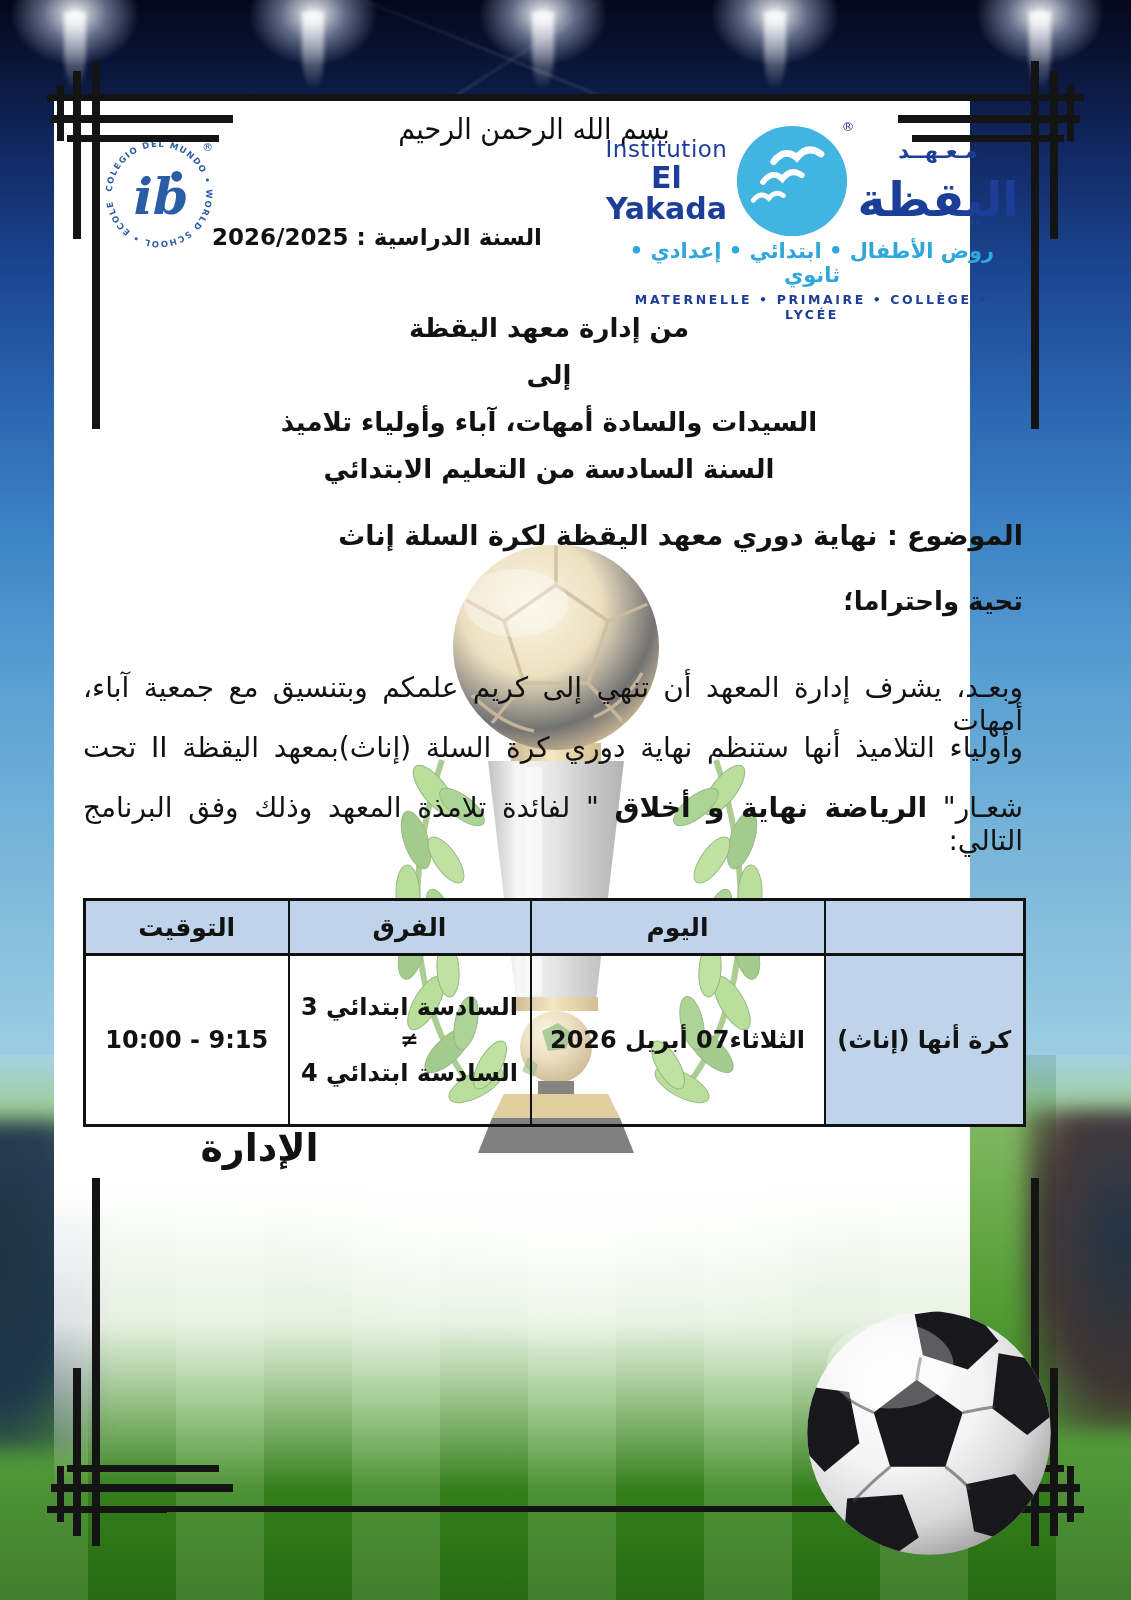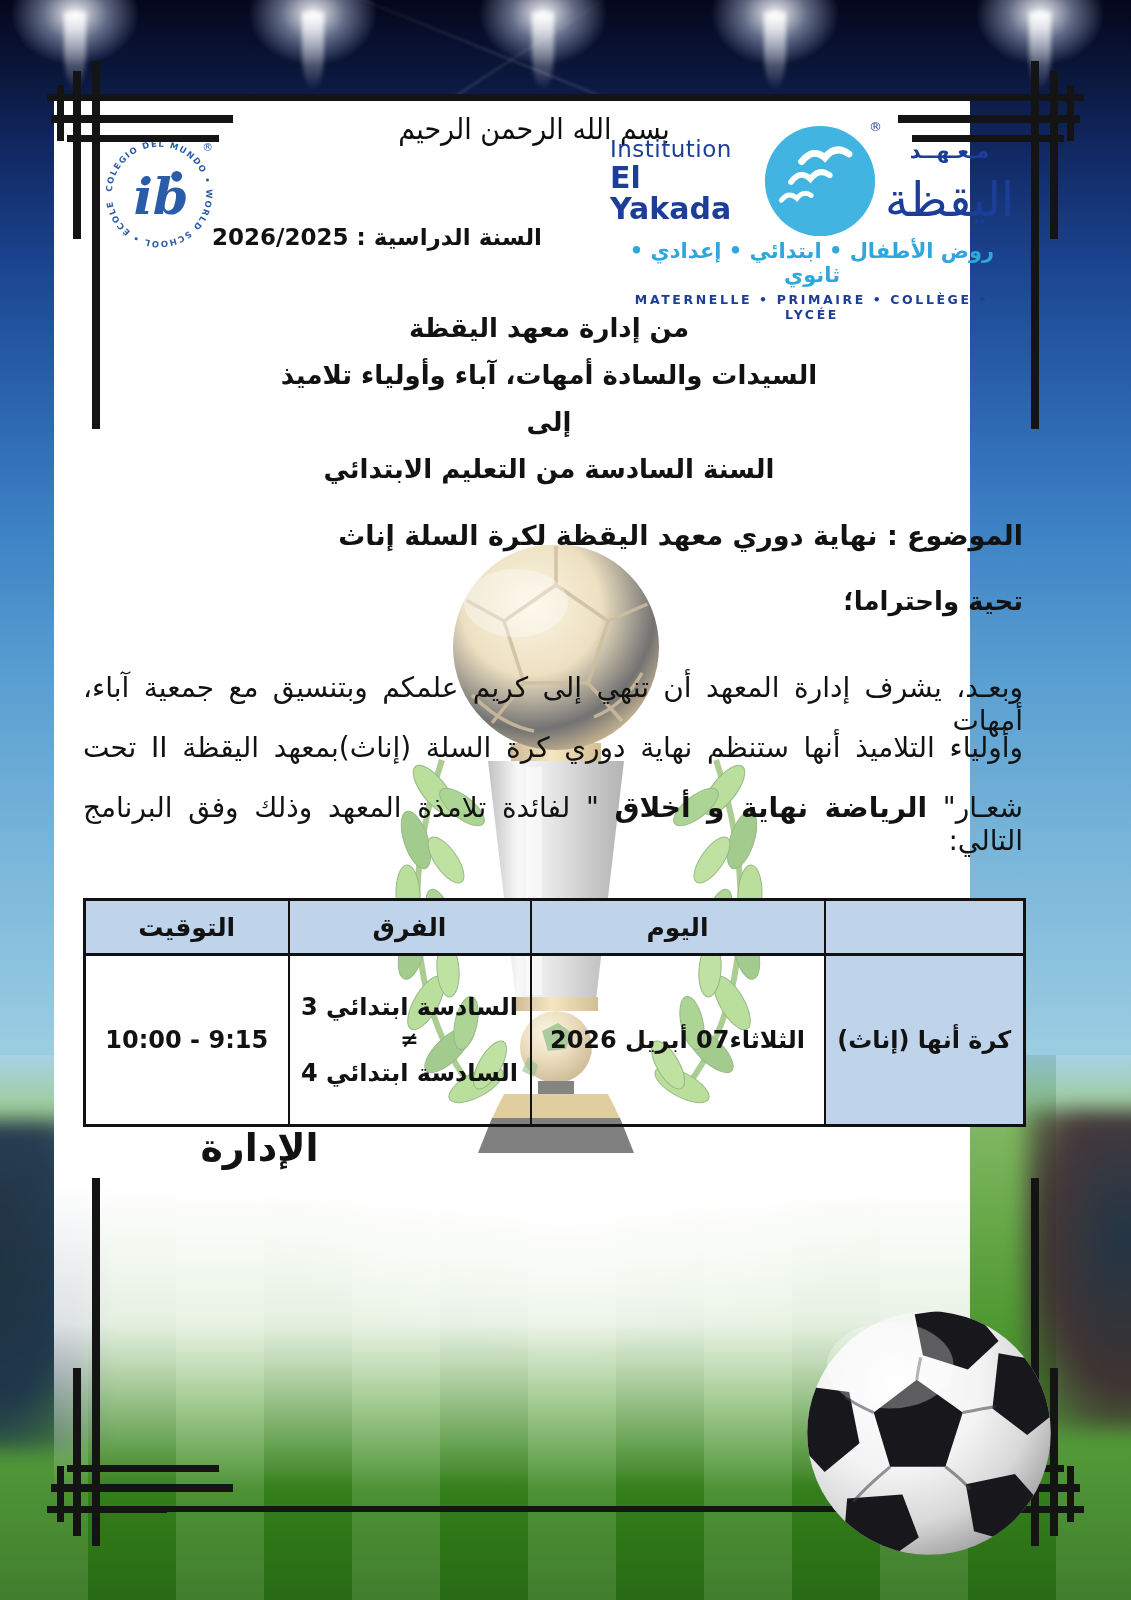--- a/index.html
+++ b/index.html
@@ -47,28 +47,28 @@
   
   .bismillah{left:290px;top:16px;width:380px;text-align:center;font-size:27px;
     letter-spacing:1px;color:#0e0e0e;transform:scaleY(1.08);}
   .ib-badge{left:46px;top:38px;width:118px;height:118px;}
   .ib-ring{font-size:8.6px;font-weight:700;letter-spacing:1.4px;fill:#2b5ca8;}
   .ib-mono{font-size:52px;font-weight:700;font-style:italic;fill:#2b5ca8;font-family:"DejaVu Serif",serif;}
   .ib-reg{font-size:11px;fill:#2b5ca8;}
   .acad-year{left:128px;top:127px;width:390px;font-size:23px;font-weight:700;text-align:center;}
   .logo-block{left:556px;top:26px;width:404px;}
   .logo-row{display:flex;flex-direction:row;align-items:center;justify-content:center;direction:ltr;gap:7px;}
-  .logo-latin{text-align:left;line-height:1.05;}
+  .logo-latin{text-align:center;line-height:1.05;}
   .logo-institution{font-size:23px;color:#1c3e99;font-weight:500;letter-spacing:.5px;}
   .logo-elyakada{font-size:30px;color:#1c3e99;font-weight:800;}
   .yakada-circle-wrap{position:relative;width:116px;height:116px;flex:0 0 auto;}
   .yakada-reg{position:absolute;right:-4px;top:-4px;font-size:13px;color:#1c3e99;}
   .logo-arabic{text-align:center;line-height:1;margin-top:2px;}
   .logo-ar-top{font-size:21px;color:#1c3e99;font-weight:700;letter-spacing:2px;}
-  .logo-ar-main{font-size:47px;color:#1c3e99;font-weight:400;margin-top:14px;}
+  .logo-ar-main{font-size:47px;color:#1c3e99;font-weight:700;margin-top:14px;}
   .logo-levels-ar{text-align:center;font-size:21px;font-weight:700;color:#2ea7dd;direction:rtl;}
   .logo-levels-fr{margin-top:5px;text-align:center;font-size:12.5px;font-weight:700;color:#1c3e99;letter-spacing:2.6px;}
   
   .addr-block{left:25px;top:208px;width:940px;text-align:center;font-size:26px;font-weight:700;line-height:47px;}
   .subject{left:29px;top:423px;width:940px;text-align:right;font-size:27px;font-weight:700;}
   .greeting{left:29px;top:489px;width:940px;text-align:right;font-size:26px;font-weight:700;}
   .body-line{left:29px;width:940px;font-size:28px;text-align:justify;text-align-last:justify;}
   .bl1{top:574px;} .bl2{top:634px;} .bl3{top:694px;}
   .slogan{font-weight:700;}
   .signature{left:118px;top:1029px;width:175px;text-align:center;font-size:38px;font-weight:700;}
@@ -218,22 +218,22 @@
           <div class="logo-ar-top rtl">مـعـهــد</div>
           <div class="logo-ar-main rtl">اليقظة</div>
         </div>
       </div>
       <div class="logo-levels-ar">روض الأطفال • ابتدائي • إعدادي • ثانوي</div>
       <div class="logo-levels-fr">MATERNELLE • PRIMAIRE • COLLÈGE • LYCÉE</div>
     </div>
 
     <div class="abs addr-block rtl content">
       <div>من إدارة معهد اليقظة</div>
+      <div>إلى</div>
       <div>السيدات والسادة أمهات، آباء وأولياء تلاميذ</div>
-      <div>إلى</div>
       <div>السنة السادسة من التعليم الابتدائي</div>
     </div>
 
     <div class="abs greeting rtl content">تحية واحتراما؛</div>
     <div class="abs subject rtl content">الموضوع : نهاية دوري معهد اليقظة لكرة السلة إناث</div>
 
     <div class="abs body-line bl1 rtl content">وبعـد، يشرف إدارة المعهد أن تنهي إلى كريم علمكم وبتنسيق مع جمعية آباء، أمهات</div>
     <div class="abs body-line bl2 rtl content">وأولياء التلاميذ أنها ستنظم نهاية دوري كرة السلة  (إناث)بمعهد اليقظة II تحت</div>
     <div class="abs body-line bl3 rtl content"><span>شعـار" </span><span class="slogan">الرياضة نهاية و أخلاق</span><span> " لفائدة تلامذة المعهد وذلك وفق البرنامج التالي:</span></div>
 

